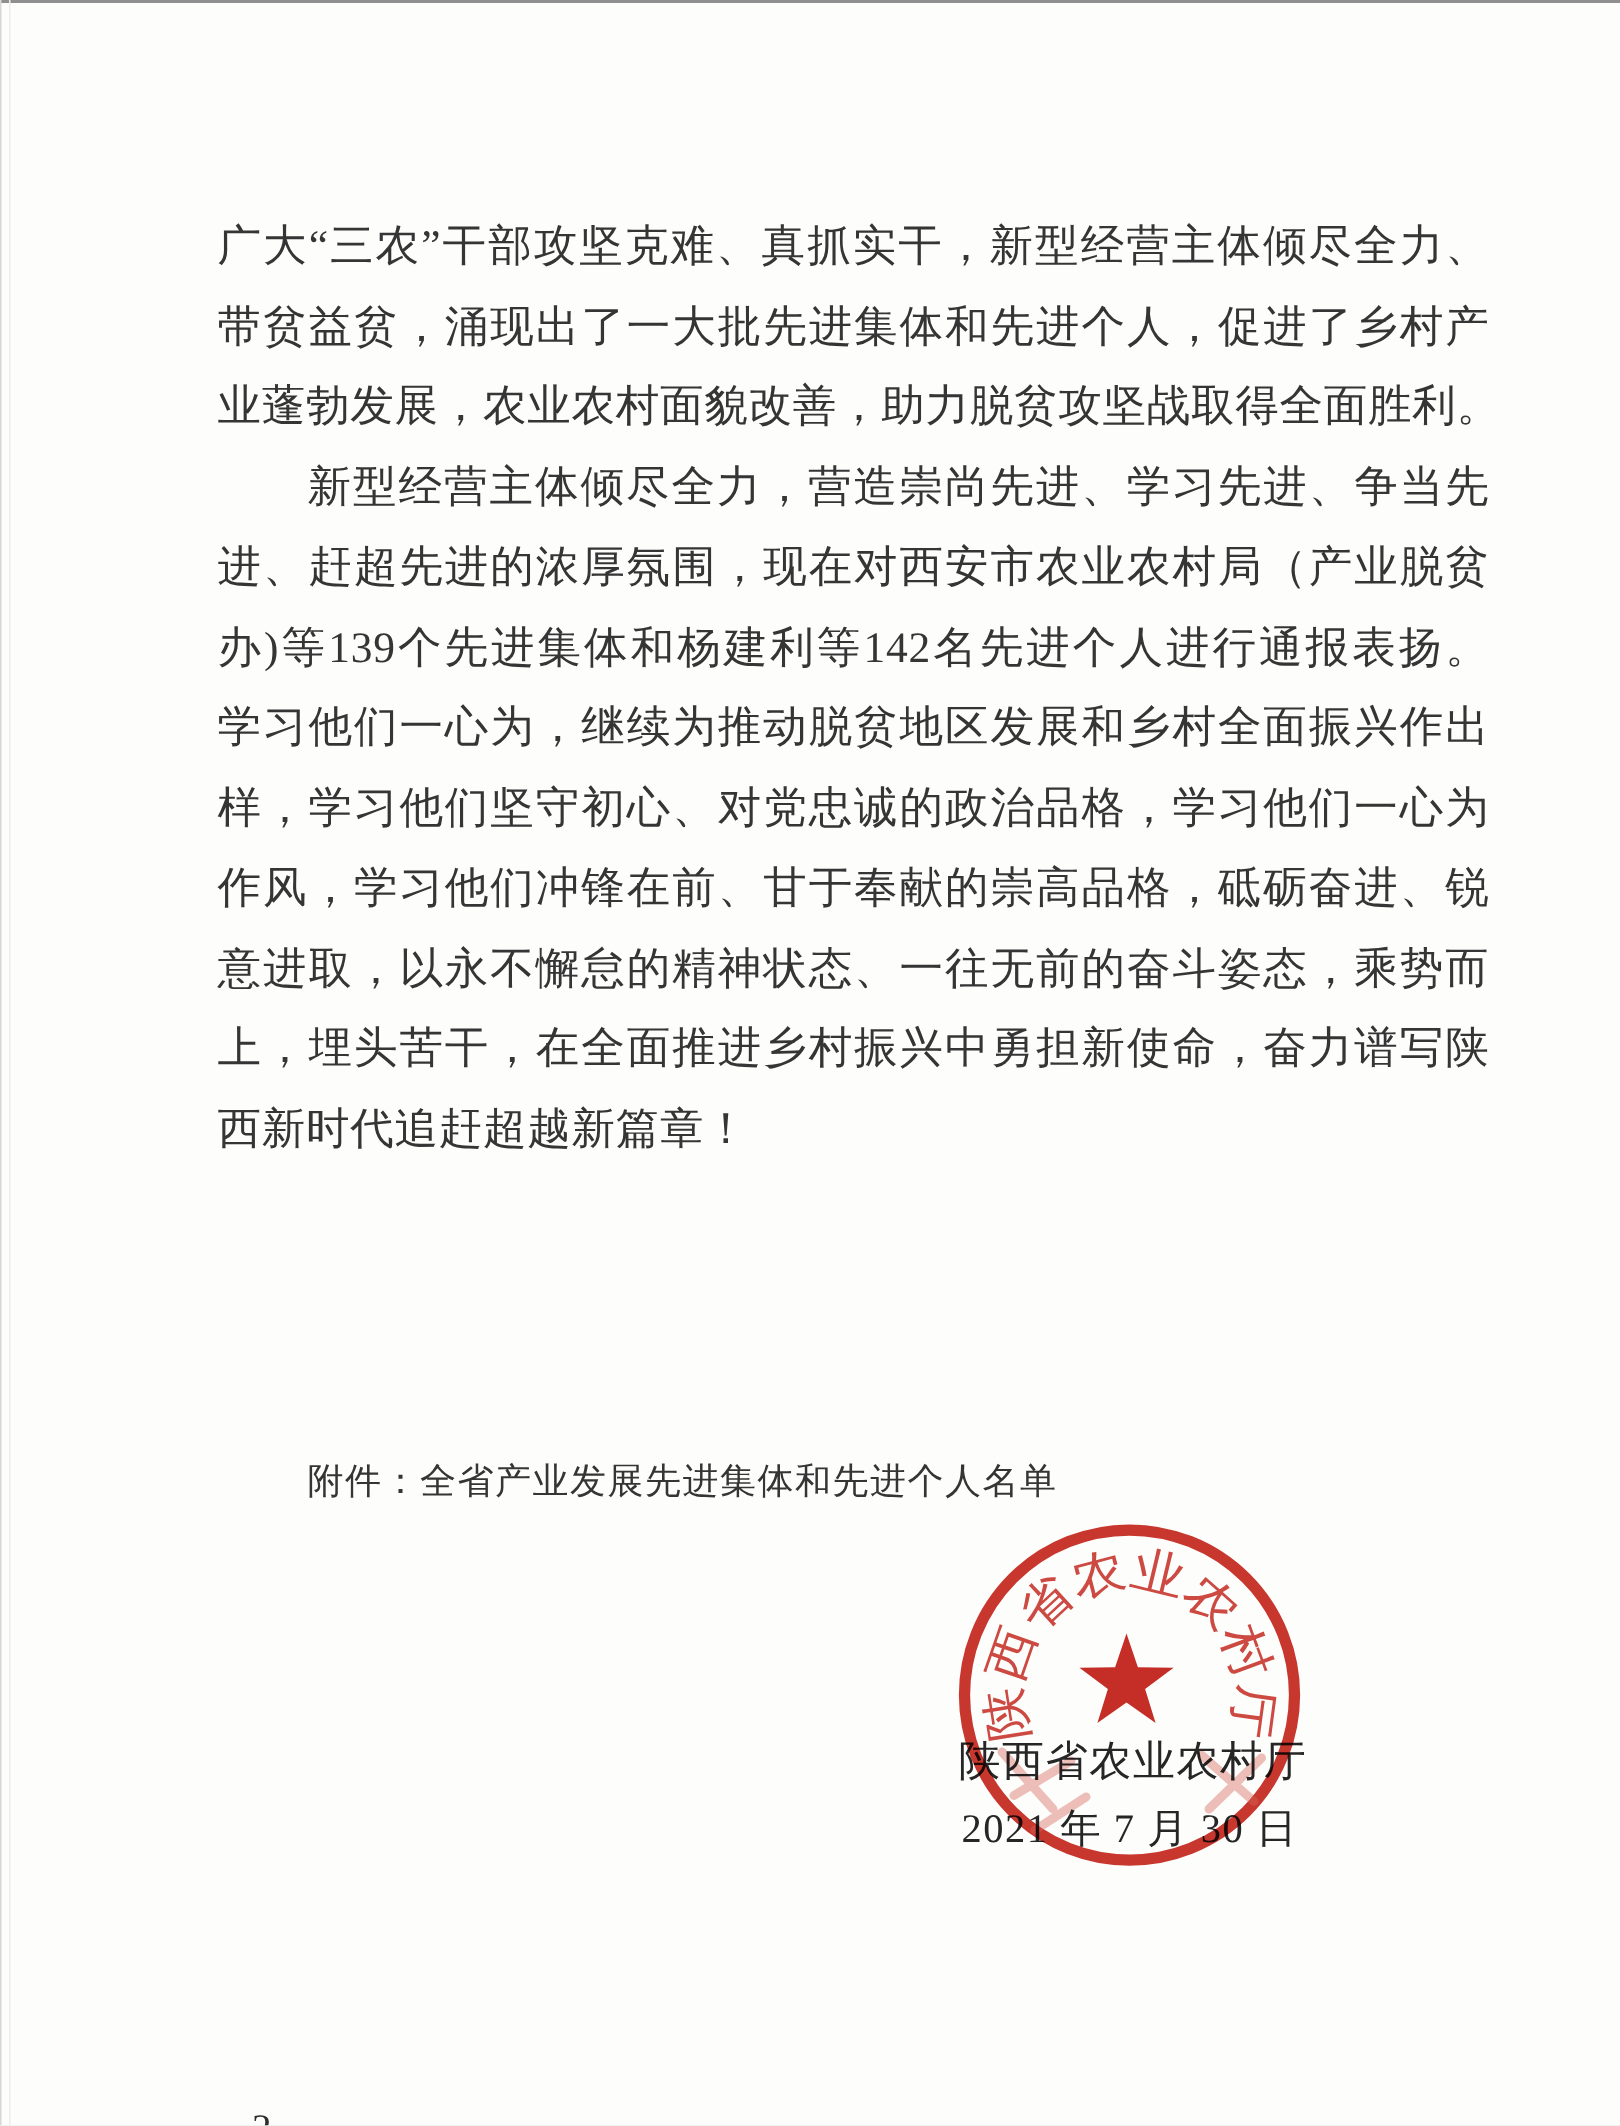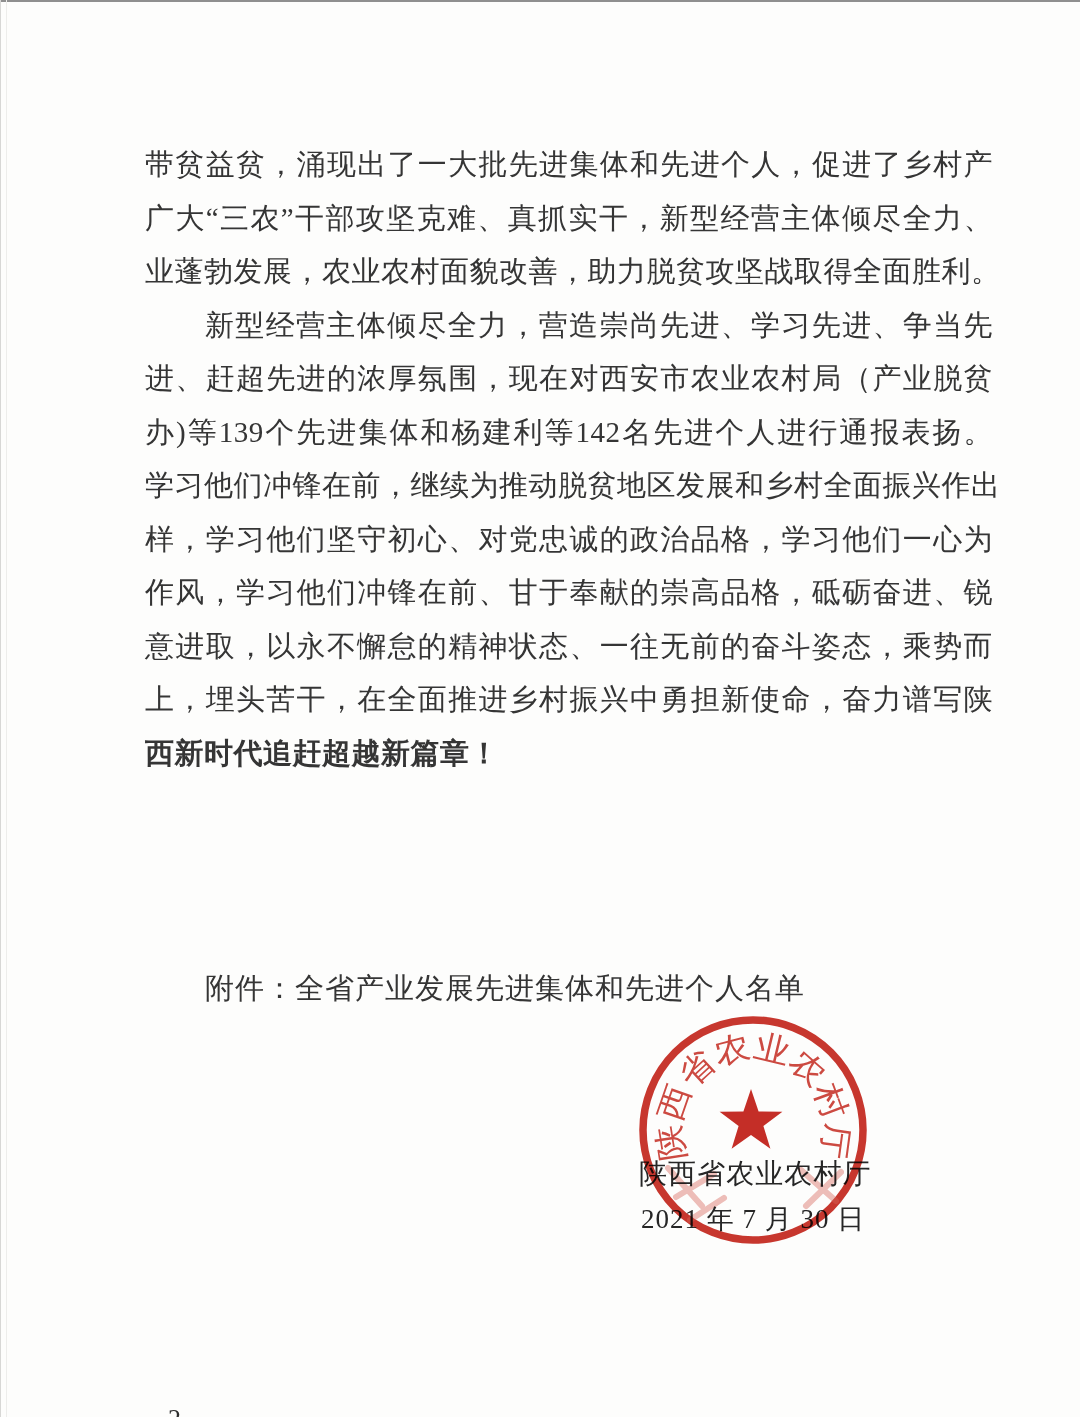--- a/index.html
+++ b/index.html
@@ -49,33 +49,32 @@
     text-align: justify;
     text-align-last: justify;
     text-justify: inter-ideograph;
     white-space: nowrap;
     letter-spacing: 0.5px;
   }
   .bodyline.indent { padding-left: 60px; }
   .bodyline.para-end {
     text-align-last: left;
     white-space: normal;
-    font-weight: bold;
   }
   .attachment-line {
     position: absolute;
     left: 145px;
     top: 962px;
     width: 848px;
     height: 53.5px;
     line-height: 53.5px;
     padding-left: 60px;
     box-sizing: border-box;
     color: #353535;
-    font-size: 29px;
+    font-size: 24px;
     letter-spacing: 1px;
   }
   .issuer-signature {
     position: absolute;
     left: 639px;
     top: 1155px;
     width: 232px;
     color: #262626;
     font-size: 28px;
     letter-spacing: 0.5px;
@@ -112,27 +111,27 @@
 </head>
 <body>
 
 <div class="page">
 
   <div class="scan-top-edge"></div>
   <div class="scan-left-border"></div>
   <div class="scan-left-edge"></div>
 
   <div class="body-block">
+    <div class="bodyline">广大“三农”干部攻坚克难、真抓实干，新型经营主体倾尽全力、</div>
     <div class="bodyline">带贫益贫，涌现出了一大批先进集体和先进个人，促进了乡村产</div>
-    <div class="bodyline">广大“三农”干部攻坚克难、真抓实干，新型经营主体倾尽全力、</div>
     <div class="bodyline">业蓬勃发展，农业农村面貌改善，助力脱贫攻坚战取得全面胜利。</div>
     <div class="bodyline indent">新型经营主体倾尽全力，营造崇尚先进、学习先进、争当先</div>
     <div class="bodyline">进、赶超先进的浓厚氛围，现在对西安市农业农村局（产业脱贫</div>
     <div class="bodyline">办)等139个先进集体和杨建利等142名先进个人进行通报表扬。</div>
-    <div class="bodyline">学习他们冲锋在前，继续为推动脱贫地区发展和乡村全面振兴作出</div>
+    <div class="bodyline">学习他们一心为，继续为推动脱贫地区发展和乡村全面振兴作出</div>
     <div class="bodyline">样，学习他们坚守初心、对党忠诚的政治品格，学习他们一心为</div>
     <div class="bodyline">作风，学习他们冲锋在前、甘于奉献的崇高品格，砥砺奋进、锐</div>
     <div class="bodyline">意进取，以永不懈怠的精神状态、一往无前的奋斗姿态，乘势而</div>
     <div class="bodyline">上，埋头苦干，在全面推进乡村振兴中勇担新使命，奋力谱写陕</div>
     <div class="bodyline para-end">西新时代追赶超越新篇章！</div>
   </div>
 
   <div class="attachment-line">附件：全省产业发展先进集体和先进个人名单</div>
 
   <div class="issuer-signature">陕西省农业农村厅</div>

